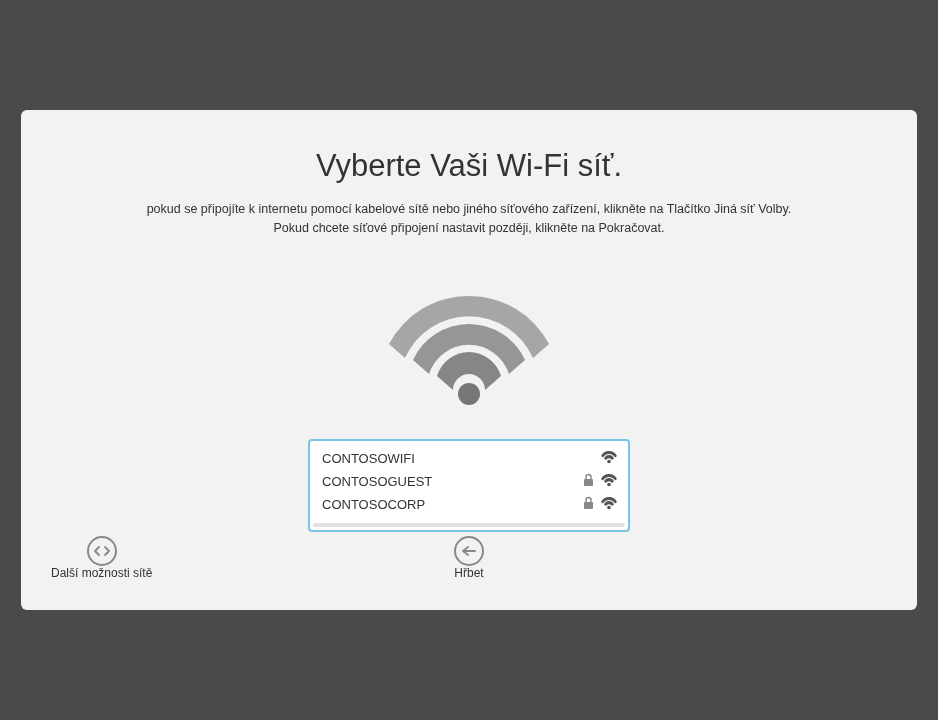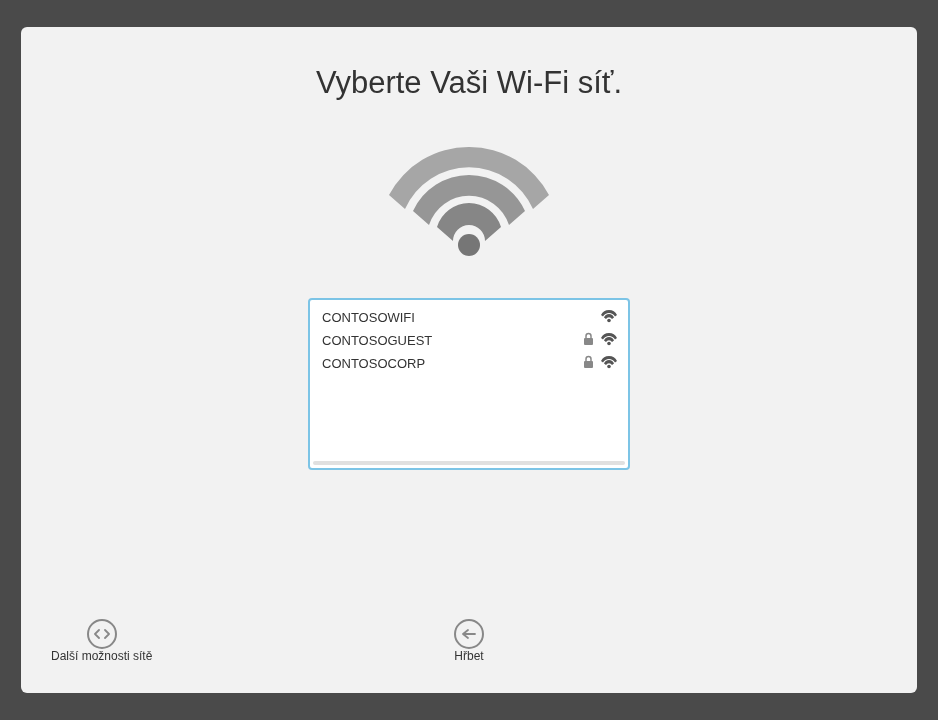--- a/index.html
+++ b/index.html
@@ -12,21 +12,21 @@
       height: 720px;
       background: #4a4a4a;
       font-family: -apple-system, "Helvetica Neue", Helvetica, Arial, sans-serif;
       display: flex;
       align-items: center;
       justify-content: center;
       overflow: hidden;
     }
     .window {
       width: 896px;
-      height: 666px;
+      height: 500px;
       background: #f2f2f2;
       border-radius: 6px;
       position: relative;
       padding: 30px 30px 20px 30px;
       display: flex;
       flex-direction: column;
     }
     .title {
       font-size: 31px;
       font-weight: 400;
@@ -47,21 +47,21 @@
       display: flex;
       justify-content: center;
       margin-bottom: 24px;
     }
     .network-list {
       width: 322px;
       height: 172px;
       background: #fff;
       border: 2px solid #7cc4e6;
       border-radius: 4px;
-      margin: 12px auto;
+      margin: 4px auto;
       padding: 6px 0 0 0;
       position: relative;
       overflow: hidden;
     }
     .network-row {
       display: flex;
       align-items: center;
       padding: 3px 10px 3px 12px;
       font-size: 13px;
       color: #333;
@@ -120,20 +120,21 @@
     .nav-label {
       font-size: 12px;
       color: #333;
     }
   </style>
 </head>
 <body>
 
 <div class="window">
   <h1 class="title">Vyberte Vaši Wi-Fi síť.</h1>
+  <p class="subtitle">pokud se připojíte k internetu pomocí kabelové sítě nebo jiného síťového zařízení, klikněte na Tlačítko Jiná síť Volby. Pokud chcete síťové připojení nastavit později, klikněte na Pokračovat.</p>
 
   <div class="big-wifi">
     <svg width="180" height="145" viewBox="0 0 180 145">
       <path d="M 90 30 A 90 90 0 0 0 10 78 L 26 92 A 70 70 0 0 1 154 92 L 170 78 A 90 90 0 0 0 90 30 Z" fill="#a6a6a6"></path>
       <path d="M 90 58 A 62 62 0 0 0 34 94 L 50 108 A 42 42 0 0 1 130 108 L 146 94 A 62 62 0 0 0 90 58 Z" fill="#969696"></path>
       <path d="M 90 86 A 34 34 0 0 0 58 110 L 74 124 A 14 14 0 0 1 106 124 L 122 110 A 34 34 0 0 0 90 86 Z" fill="#868686"></path>
       <circle cx="90" cy="128" r="11" fill="#767676"></circle>
     </svg>
   </div>
 

